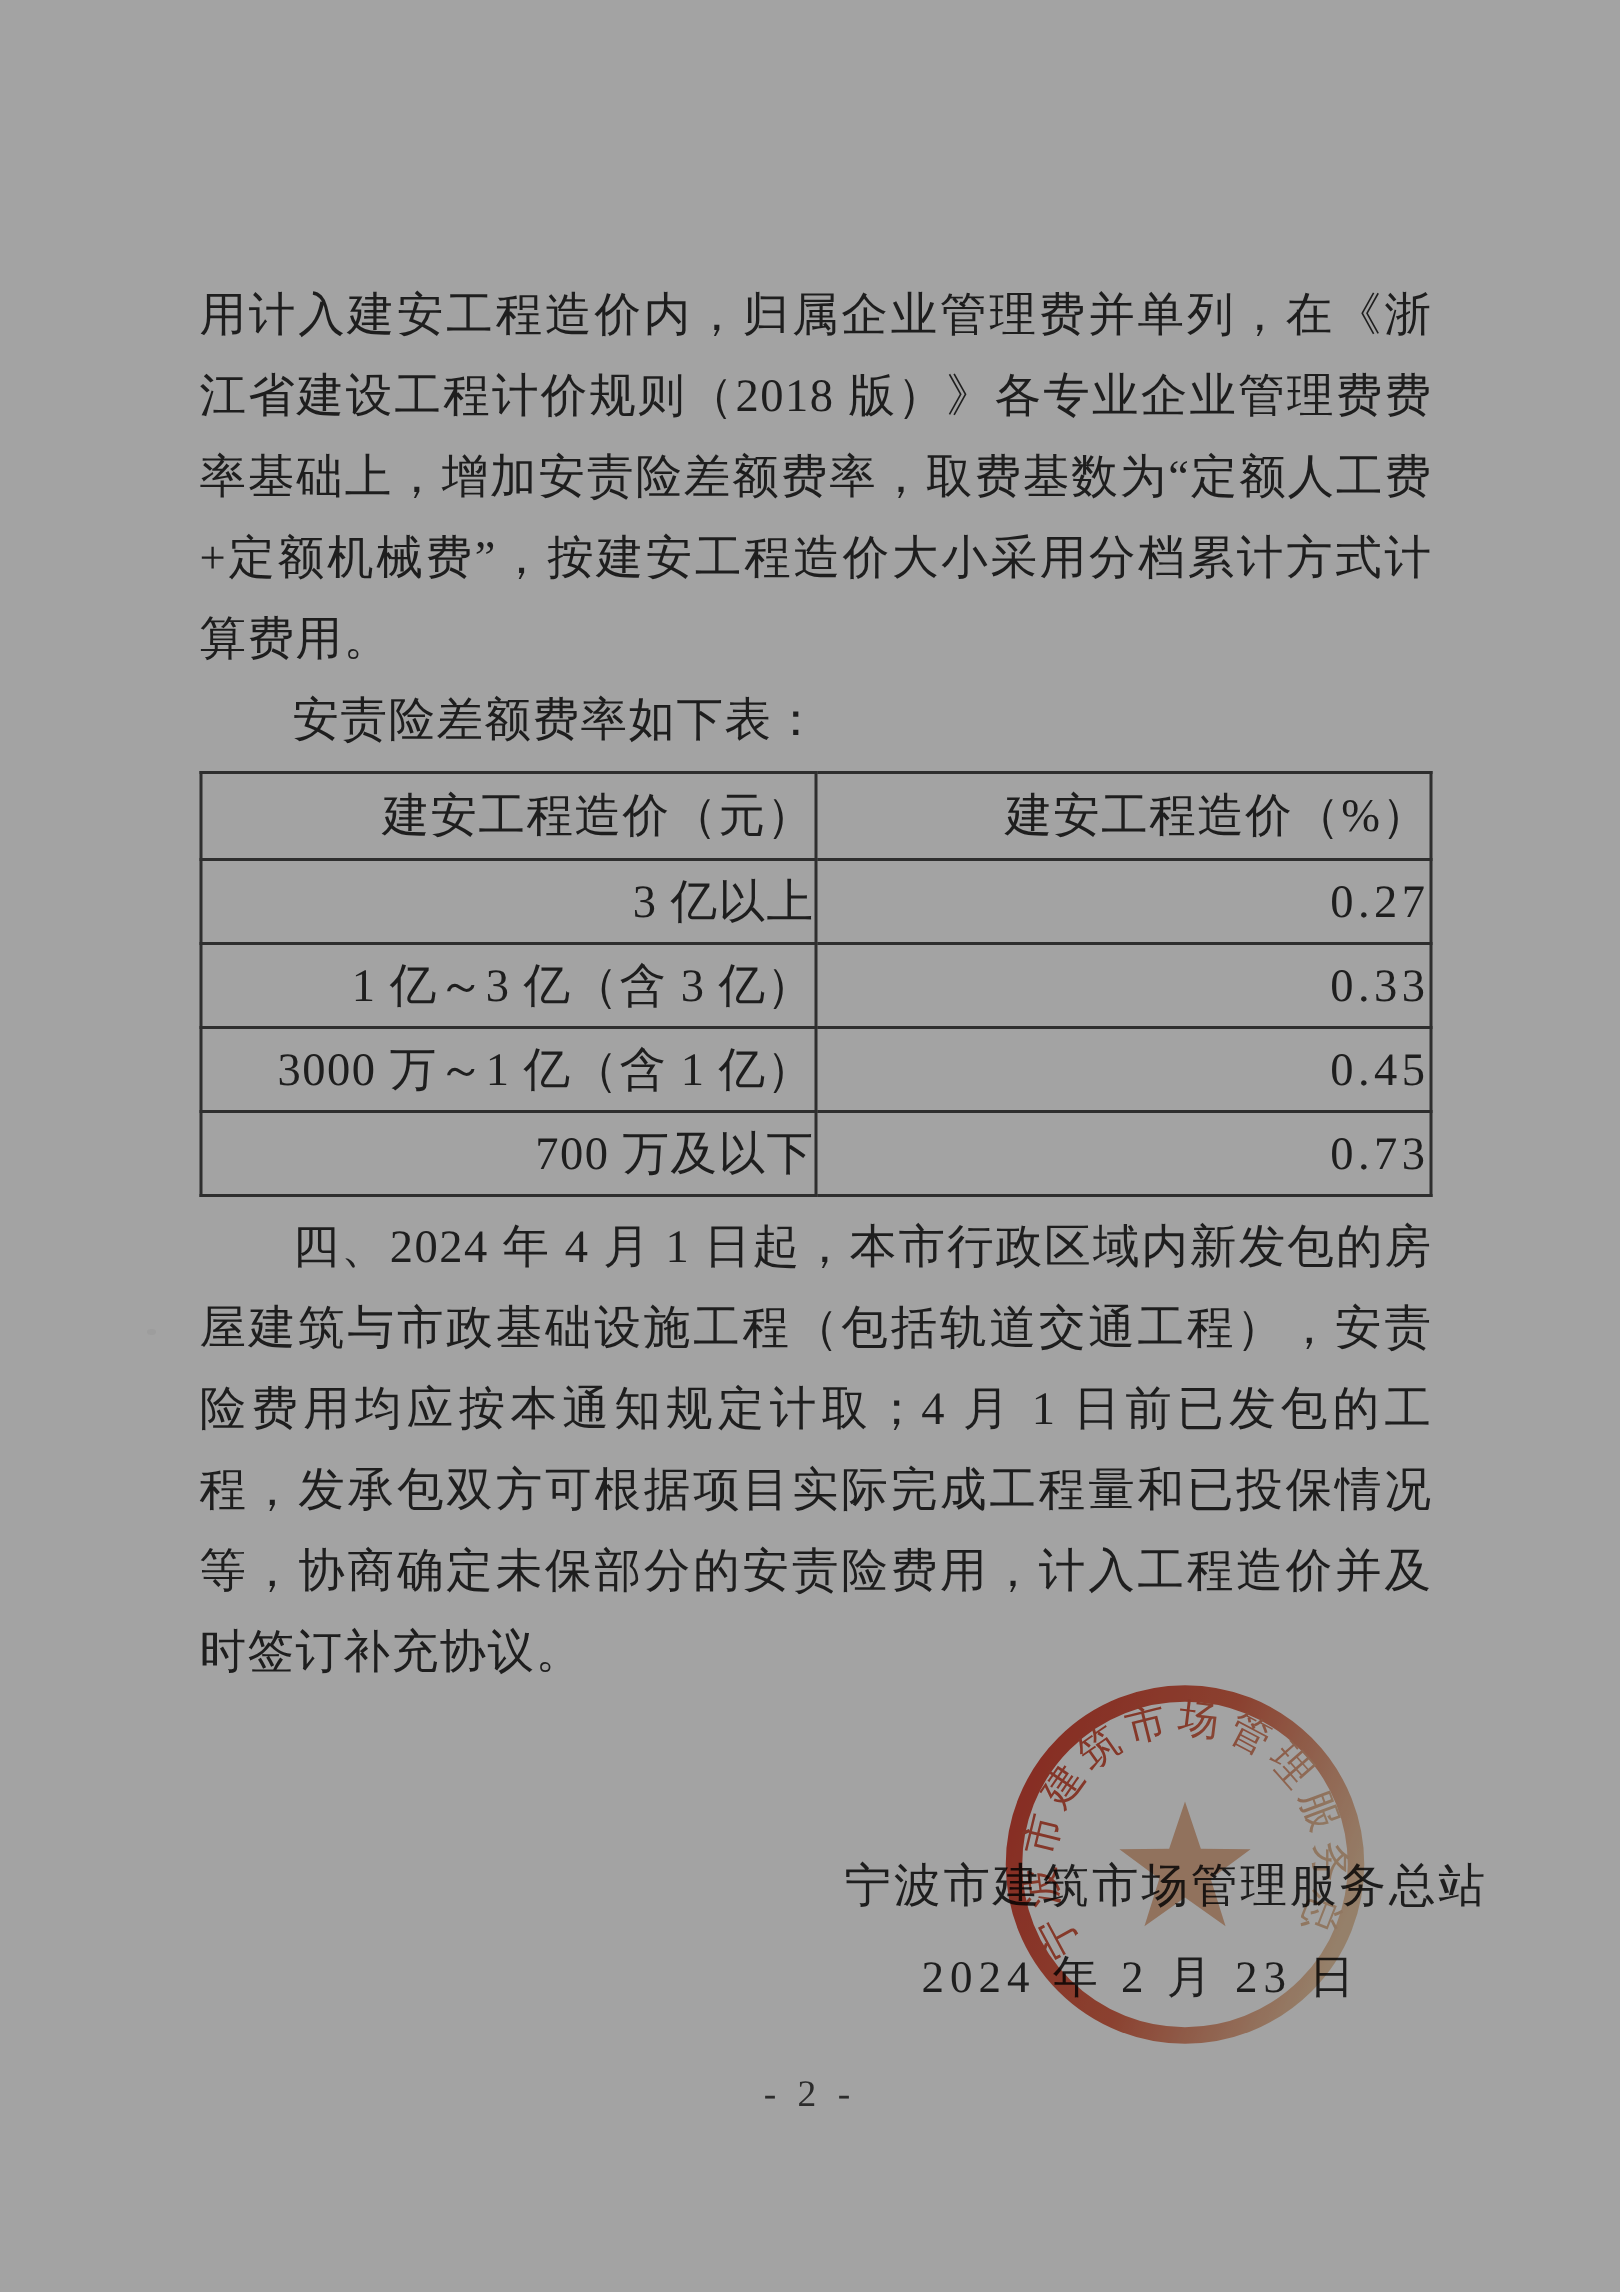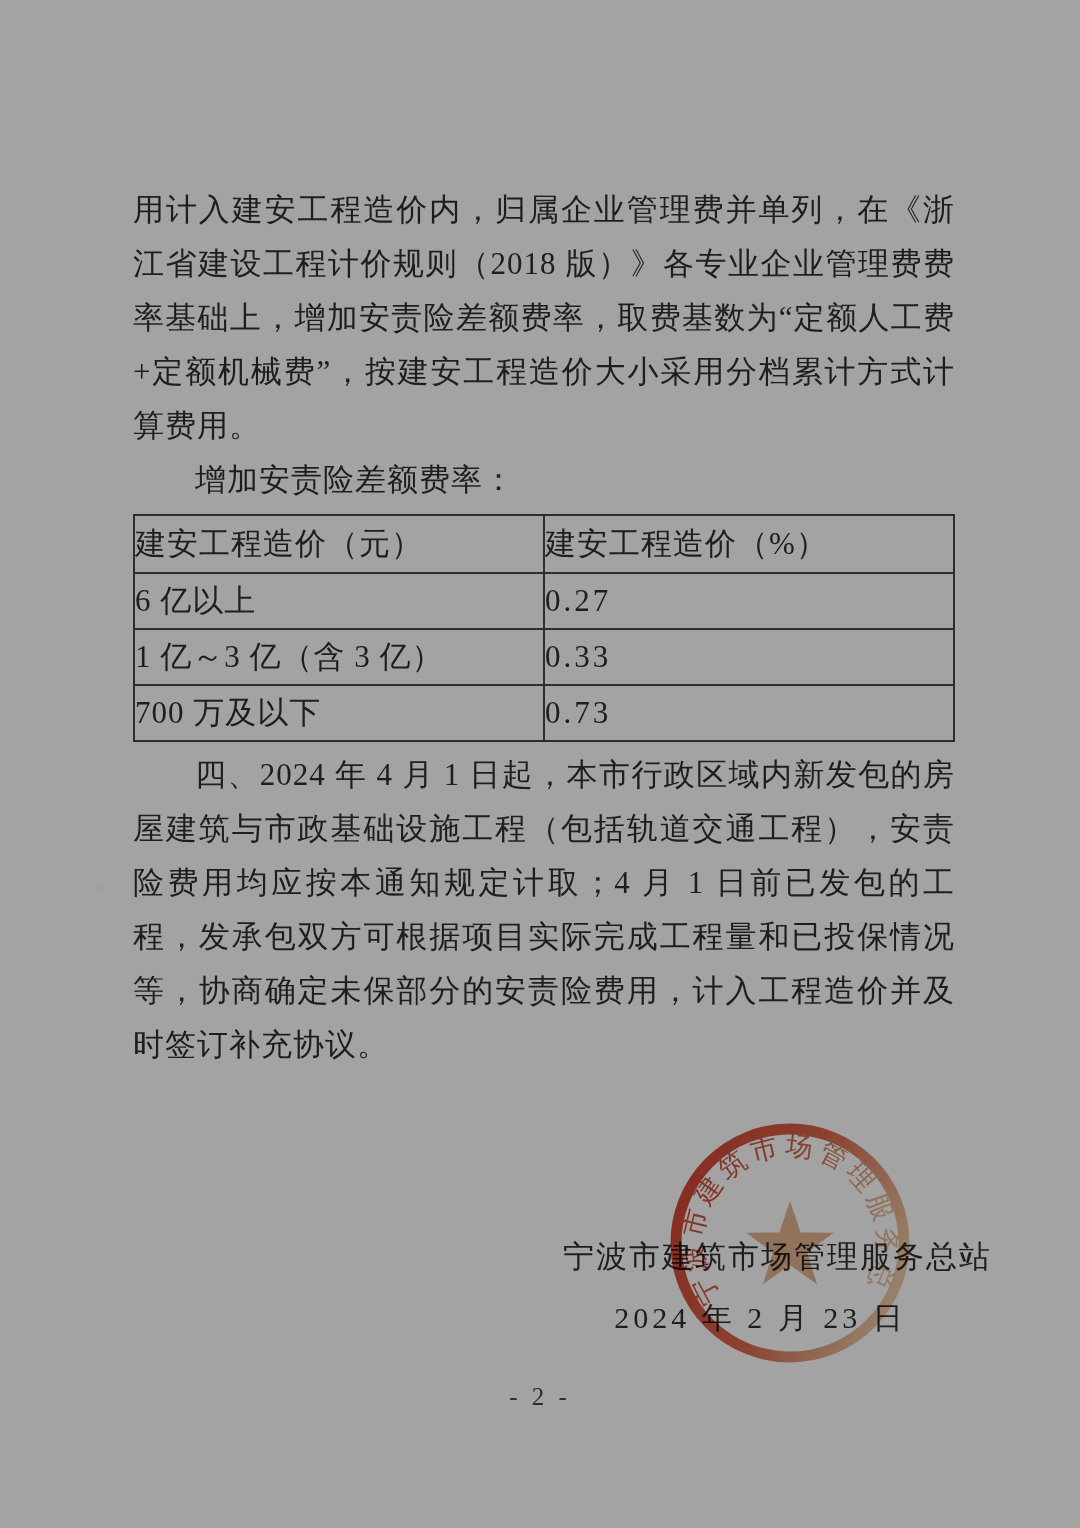--- a/index.html
+++ b/index.html
@@ -28,21 +28,21 @@
   .para.indent { text-indent: 2em; }
   .rate-table {
     width: 100%;
     border-collapse: collapse;
     margin-top: 7px;
     margin-bottom: 6px;
     table-layout: fixed;
   }
   .rate-table th, .rate-table td {
     border: 2px solid #2e2e2e;
-    text-align: left;
+    text-align: right;
     vertical-align: middle;
     font-weight: normal;
     font-size: 31px;
     padding: 0;
   }
   .rate-table th { height: 58px; }
   .rate-table td { height: 53px; }
   .rate-cell { letter-spacing: 3px; }
   .signature {
     position: absolute;
@@ -95,37 +95,41 @@
     opacity: 0.7;
   }
 </style>
 </head>
 <body>
 
 <div class="page">
 
   <div class="content">
     <p class="para">用计入建安工程造价内，归属企业管理费并单列，在《浙江省建设工程计价规则（2018 版）》各专业企业管理费费率基础上，增加安责险差额费率，取费基数为“定额人工费+定额机械费”，按建安工程造价大小采用分档累计方式计算费用。</p>
-    <p class="para indent">增加安责险差额费率：</p>
+    <p class="para indent">安责险差额费率如下表：</p>
 
     <table class="rate-table">
       <thead>
         <tr>
           <th style="width:50%">建安工程造价（元）</th>
           <th style="width:50%">建安工程造价（%）</th>
         </tr>
       </thead>
       <tbody>
         <tr>
-          <td>6 亿以上</td>
+          <td>3 亿以上</td>
           <td class="rate-cell">0.27</td>
         </tr>
         <tr>
           <td>1 亿～3 亿（含 3 亿）</td>
           <td class="rate-cell">0.33</td>
+        </tr>
+        <tr>
+          <td>3000 万～1 亿（含 1 亿）</td>
+          <td class="rate-cell">0.45</td>
         </tr>
         <tr>
           <td>700 万及以下</td>
           <td class="rate-cell">0.73</td>
         </tr>
       </tbody>
     </table>
 
     <p class="para indent">四、2024 年 4 月 1 日起，本市行政区域内新发包的房屋建筑与市政基础设施工程（包括轨道交通工程），安责险费用均应按本通知规定计取；4 月 1 日前已发包的工程，发承包双方可根据项目实际完成工程量和已投保情况等，协商确定未保部分的安责险费用，计入工程造价并及时签订补充协议。</p>
   </div>

